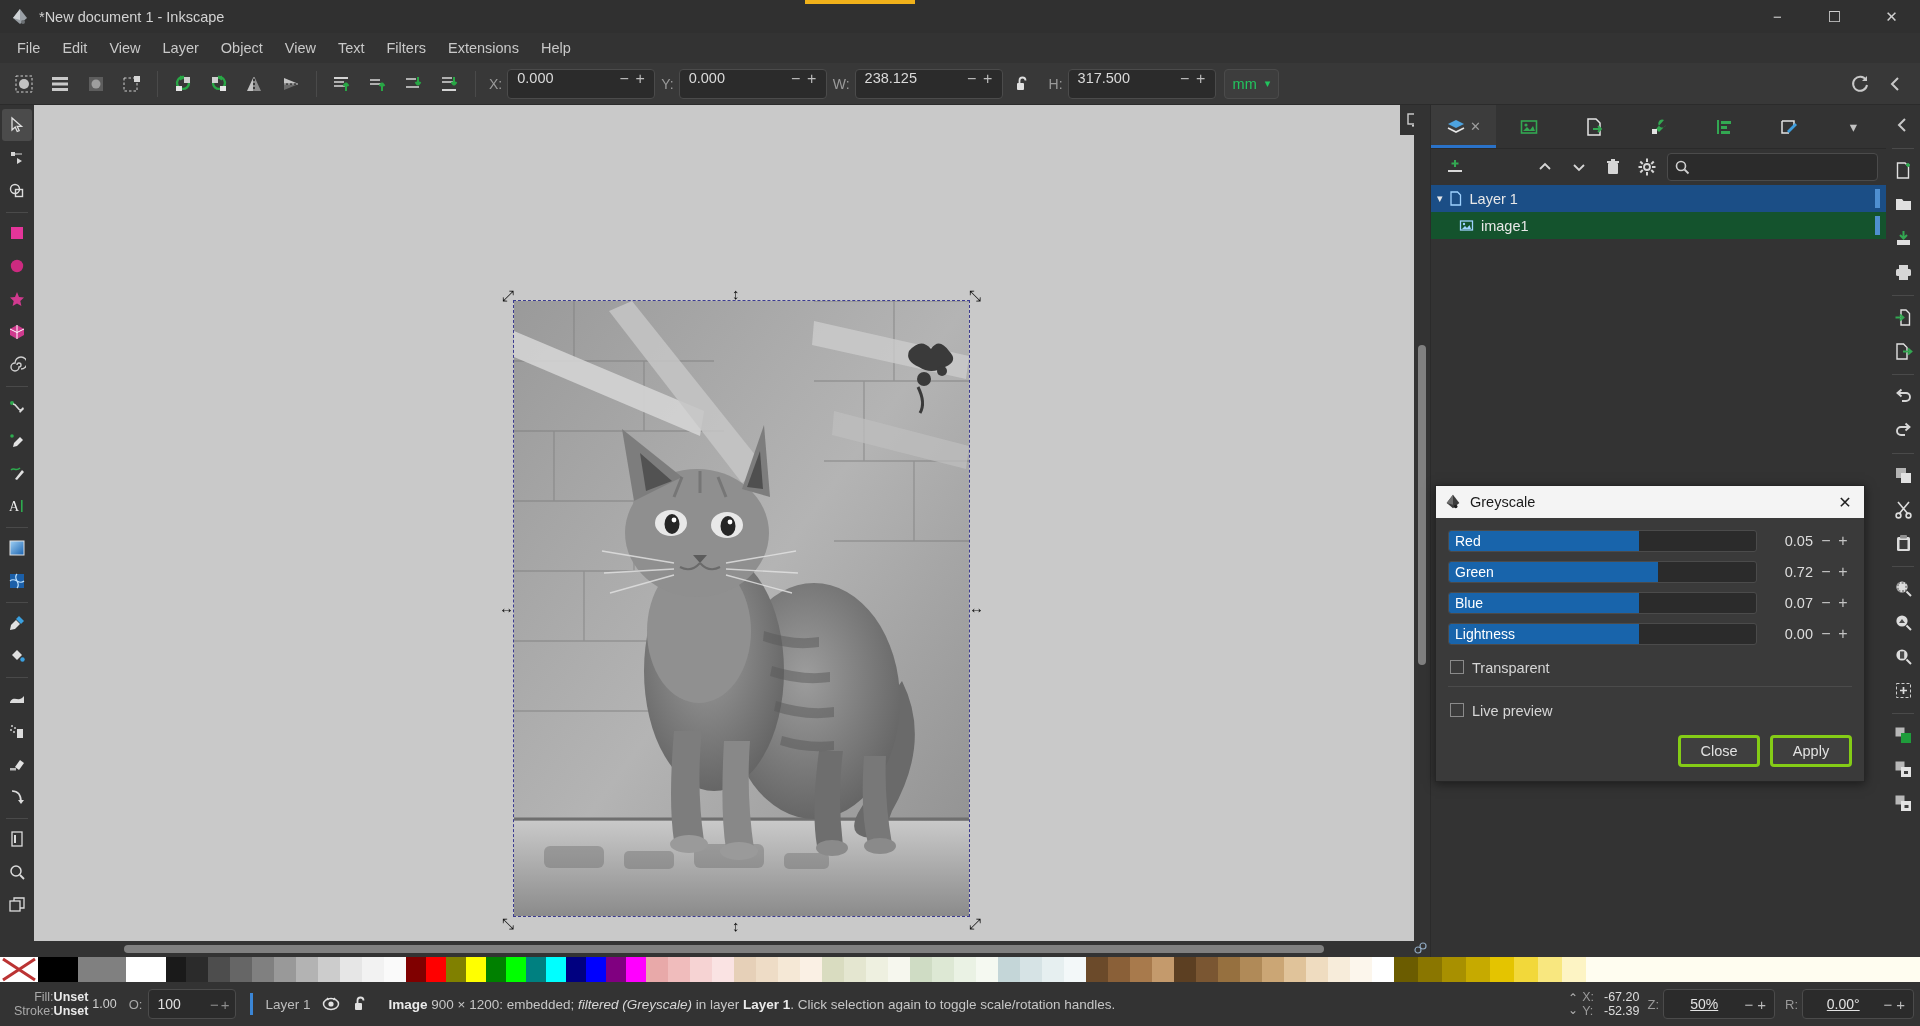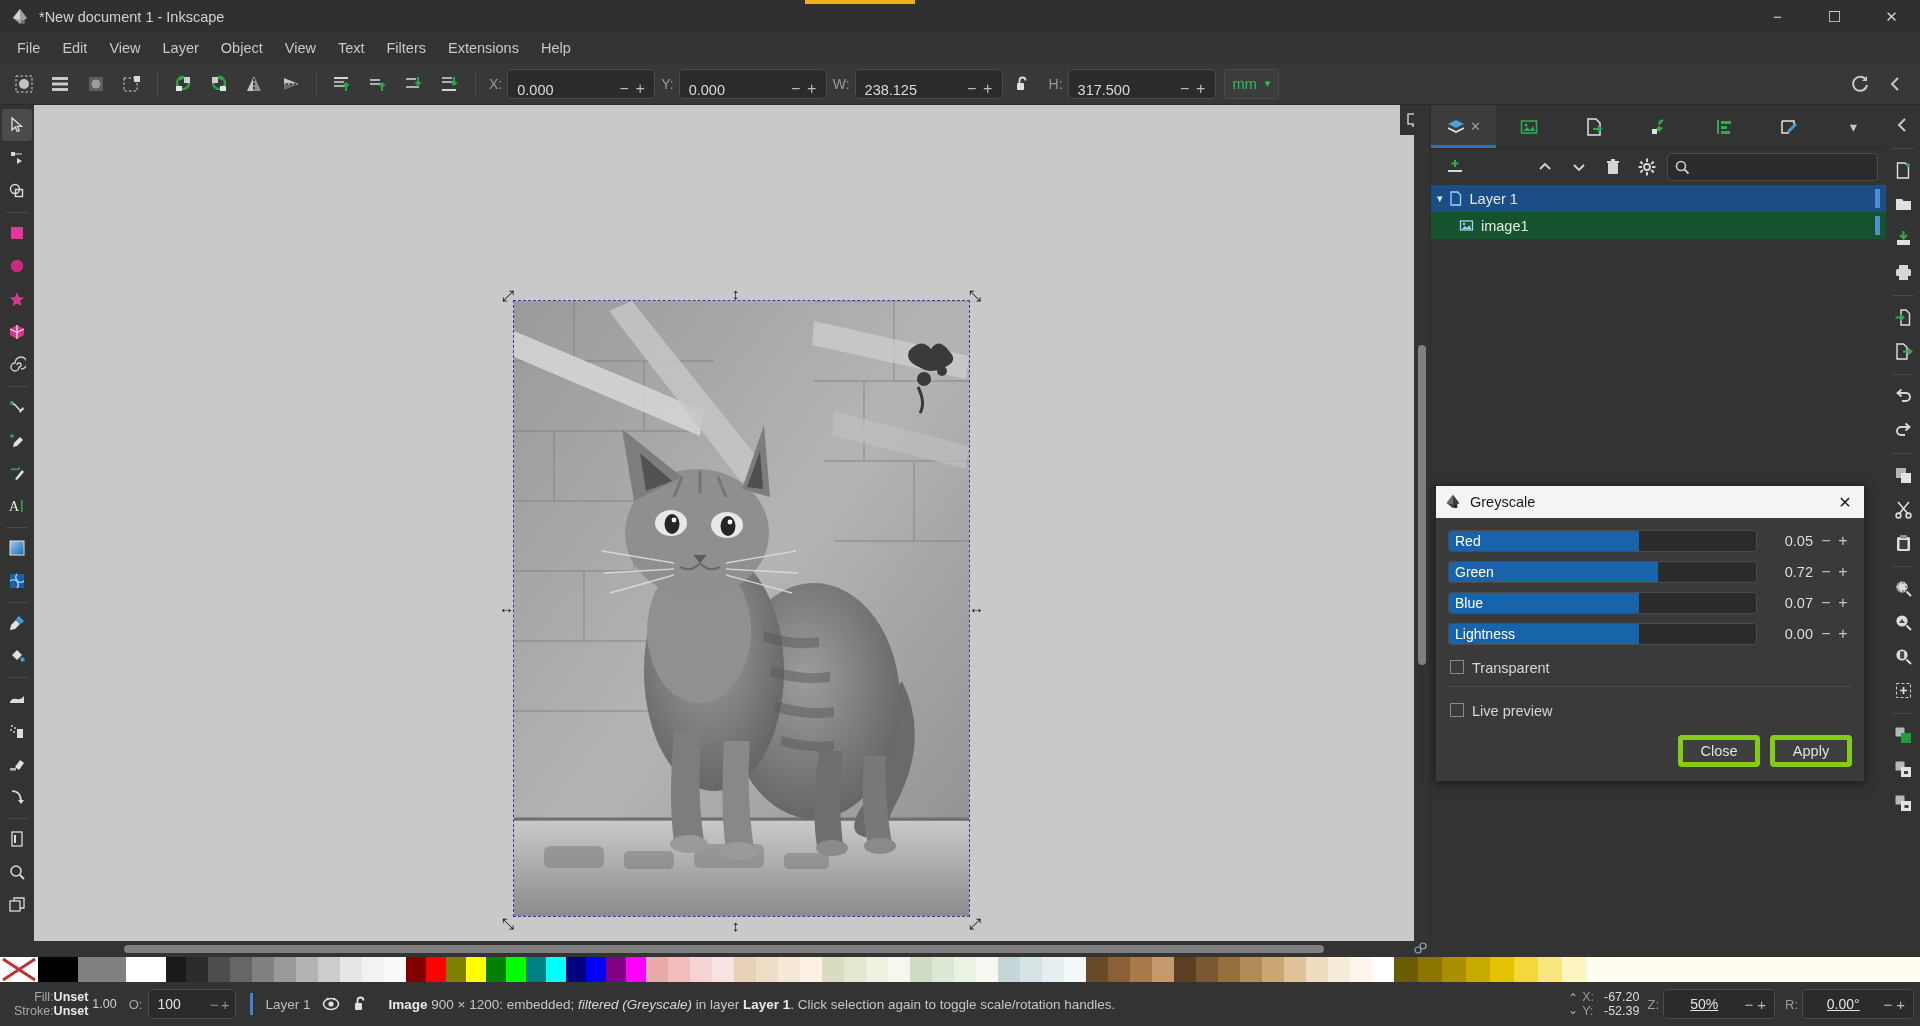--- a/index.html
+++ b/index.html
@@ -27,21 +27,21 @@
   .menubar .mi { padding:4px 11px; color:#c9c9c9; border-radius:2px; }
 
   
   .cmdbar { height:42px; background:#383838; display:flex; align-items:center;
             flex:0 0 42px; padding:0 6px; gap:0px; position:relative;
             border-bottom:1px solid #2b2b2b; }
   .tbtn { width:36px; height:34px; display:flex; align-items:center; justify-content:center; border-radius:3px;}
   .vsep { width:1px; height:26px; background:#4a4a4a; margin:0 7px; }
   .fieldlabel { color:#9a9a9a; font-size:14px; margin:0 5px 0 6px; }
   .spin { height:30px; background:#2b2b2b; border:1px solid #4b4b4b; border-radius:4px;
-          display:flex; align-items:flex-end; min-width:120px; }
+          display:flex; align-items:flex-start; min-width:120px; }
   .spin .val { flex:1; padding:0 9px; color:#dadada; font-size:14.5px; }
   .spin .pm { display:flex; align-items:center; gap:2px; padding-right:7px; color:#bdbdbd; font-size:16px;}
   .spin .pm span { width:14px; text-align:center; }
   .unitsel { height:30px; background:#3d3d3d; border:1px solid #4b4b4b; border-radius:4px;
              display:flex; align-items:center; padding:0 8px; gap:8px; color:#22c55e; margin-left:8px; font-size:14.5px;}
 
   
   .mainrow { flex:1; display:flex; min-height:0; }
 
   
@@ -104,21 +104,21 @@
             position:relative; overflow:hidden; }
   .slider .fill { position:absolute; left:0; top:0; bottom:0; background:#1864ab; }
   .slider .lab { position:absolute; left:6px; top:2px; color:#fff; font-size:14px; z-index:2;}
   .srow .num { width:62px; text-align:right; color:#dcdcdc; font-size:14.5px; padding-right:6px;}
   .srow .pm { display:flex; gap:3px; color:#c4c4c4; font-size:16px; padding-right:2px;}
   .srow .pm span{width:14px;text-align:center;}
   .chkrow { display:flex; align-items:flex-start; gap:8px; padding:8px 0 4px 2px; }
   .chk { width:14px;height:14px;border:1px solid #8a8a8a; background:#3a3a3a;}
   .dlg-sep { height:1px; background:#4b4b4b; margin:6px 0 2px 0;}
   .dlg-foot { display:flex; justify-content:flex-end; gap:10px; padding:12px 12px 14px 12px;}
-  .dbtn { min-width:82px; height:32px; background:#3f3f3f; border:5px solid #84cc16; border-radius:4px;
+  .dbtn { min-width:82px; height:32px; background:#3f3f3f; border:3px solid #84cc16; border-radius:4px;
           color:#e2e2e2; display:flex;align-items:center;justify-content:center; font-size:14.5px;}
 
   
   .palette { height:25px; display:flex; flex:0 0 25px; background:#2b2b2b; }
   .palette .sw { height:25px; flex:0 0 auto; }
 
   
   .statusbar { height:44px; background:#333333; display:flex; align-items:center;
                flex:0 0 44px; padding:0 6px; gap:0; font-size:13.5px; position:relative;}
   .fillgrid { display:grid; grid-template-columns:auto auto; gap:0 0; align-items:center;

